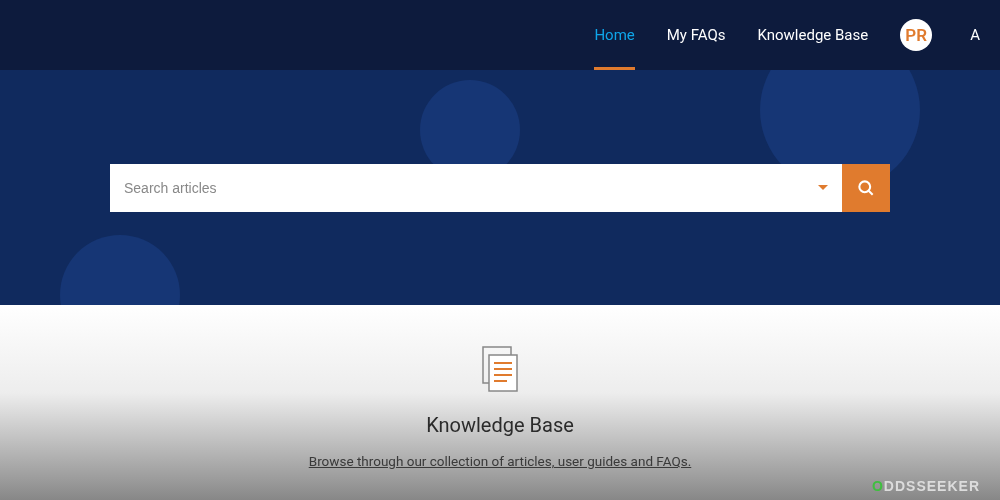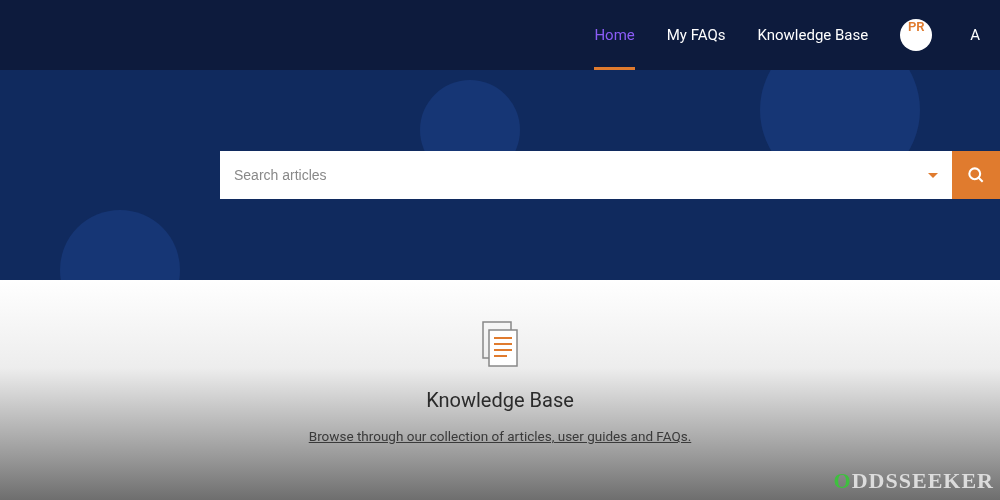--- a/index.html
+++ b/index.html
@@ -53,56 +53,57 @@
   .nav-item {
     color: #fff;
     font-size: 15px;
     height: 100%;
     display: flex;
     align-items: center;
     cursor: pointer;
     position: relative;
   }
   .nav-item.active {
-    color: #8b5cf6;
+    color: #0ea5e9;
   }
   .nav-item.active::after {
     content: "";
     position: absolute;
     bottom: 0;
     left: 0;
     right: 0;
     height: 3px;
     background: #e07b2e;
   }
   .avatar {
     width: 32px;
     height: 32px;
     border-radius: 50%;
     background: #fff;
     color: #e07b2e;
-    font-size: 13px;
+    font-size: 17px;
     font-weight: 600;
     display: flex;
+    align-items: center;
     justify-content: center;
     cursor: pointer;
   }
   .overflow-char {
     color: #fff;
     font-size: 15px;
     margin-left: 6px;
   }
 
   
   .hero {
     background: #102a5e;
-    height: 210px;
-    display: flex;
-    align-items: center;
-    justify-content: flex-end;
+    height: 235px;
+    display: flex;
+    align-items: center;
+    justify-content: center;
     position: relative;
     overflow: hidden;
   }
   .blob1 { position:absolute; width:160px; height:160px; background:#163675; border-radius:50%; top:-40px; right:80px; }
   .blob2 { position:absolute; width:120px; height:120px; background:#163675; border-radius:50%; bottom:-50px; left:60px; }
   .blob3 { position:absolute; width:100px; height:100px; background:#163675; border-radius:50%; top:10px; left:420px; }
 
   .search-row {
     display: flex;
     width: 780px;
@@ -166,26 +167,26 @@
     margin-top: 16px;
     font-size: 13.5px;
     color: #3a3a3a;
     padding: 0 40px;
     text-decoration: underline;
   }
 
   
   .watermark {
     position: absolute;
-    right: 6px;
+    right: 20px;
     bottom: 6px;
     font-weight: 800;
-    font-size: 22px;
+    font-size: 14px;
     letter-spacing: 1px;
-    font-family: Liberation Serif, serif;
+    font-family: Liberation Sans, sans-serif;
   }
   .watermark .g { color: #3fbf3f; }
   .watermark .rest { color: #dcdcdc; }
 </style>
 </head>
 <body>
 
 <div class="header">
   <div class="nav">
     <div class="nav-item active">

